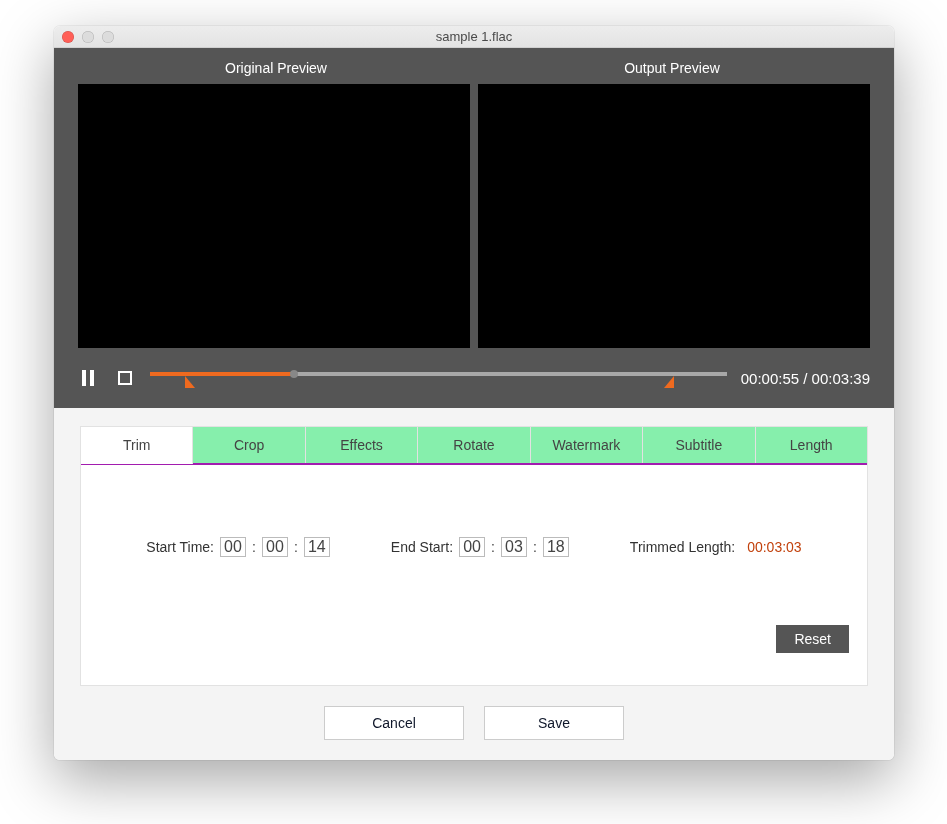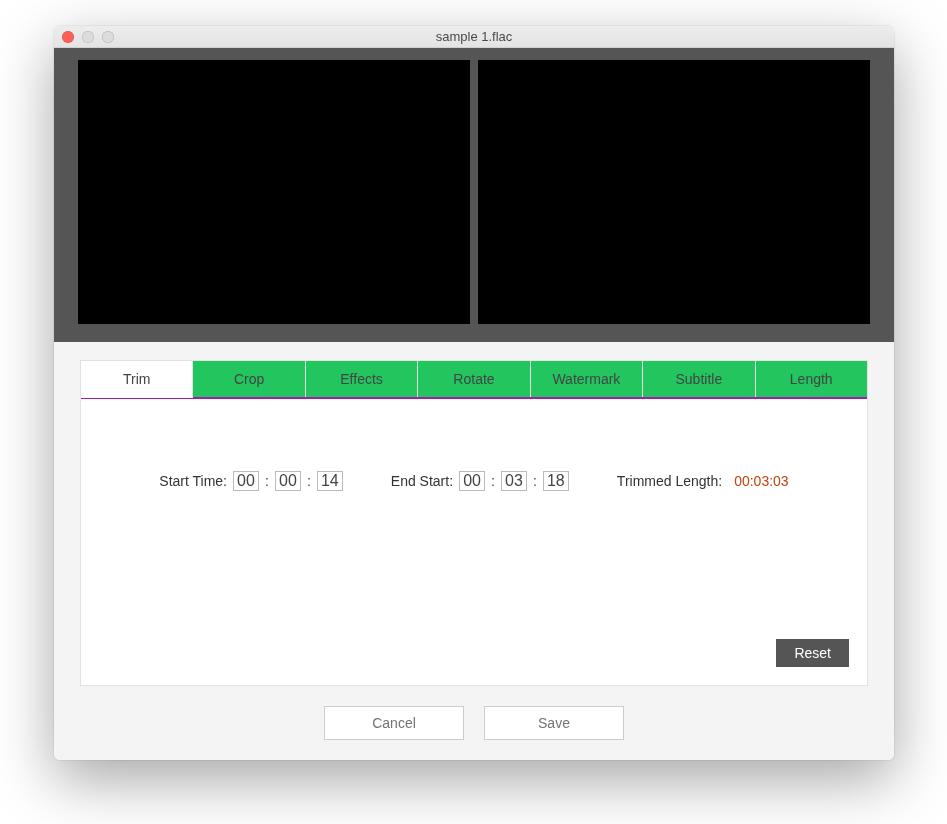--- a/index.html
+++ b/index.html
@@ -170,21 +170,21 @@
   .tabs{
     display:flex;
     border-bottom:2px solid #a21caf;
   }
   .tab{
     flex:1;
     text-align:center;
     font-size:14px;
     color:#444;
     padding:10px 0;
-    background:#22c55e;
+    background:#86efac;
     border-right:1px solid #e2e2e2;
     cursor:pointer;
   }
   .tab:last-child{border-right:none;}
   .tab.active{
     background:#fff;
     border-bottom:1px solid #fff;
     margin-bottom:-1px;
   }
 
@@ -192,21 +192,21 @@
     flex:1;
     position:relative;
     padding:72px 28px 20px 28px;
     font-size:14px;
     color:#333;
   }
   .trim-row{
     display:flex;
     align-items:center;
     justify-content:center;
-    gap:48px;
+    gap:61px;
     flex-wrap:nowrap;
   }
   .field-group{
     display:flex;
     align-items:center;
     gap:6px;
   }
   .time-input{
     width:26px;
     height:20px;
@@ -216,65 +216,92 @@
     color:#444;
   }
   .colon{color:#444;}
   .readout{
     color:#c2410c;
   }
 
   .reset-btn{
     position:absolute;
     right:18px;
-    bottom:18px;
+    bottom:32px;
     background:#555;
     color:#fff;
     border:none;
     padding:6px 18px;
     font-size:14px;
     cursor:pointer;
   }
 
   .footer-btns{
     display:flex;
     justify-content:center;
     gap:20px;
     margin-top:20px;
   }
   .big-btn{
     width:140px;
     padding:8px 0;
     background:#fff;
     border:1px solid #ccc;
     font-size:14px;
-    color:#737373;
+    color:#0f172a;
     cursor:pointer;
   }
 </style>
 </head>
 <body>
 
 <div class="window">
 
   <div class="titlebar">
     <div class="traffic">
       <div class="tl-dot tl-close"></div>
       <div class="tl-dot tl-min"></div>
       <div class="tl-dot tl-max"></div>
     </div>
     <div class="titlebar-title">sample 1.flac</div>
   </div>
 
   <div class="upper">
+    <div class="preview-labels">
+      <div>Original Preview</div>
+      <div>Output  Preview</div>
+    </div>
     <div class="preview-row">
       <div class="preview"></div>
       <div class="preview"></div>
     </div>
 
+    <div class="controls-row">
+      <div class="ctrl-btn">
+        <div class="pause-icon">
+            <span></span>
+            <span></span>
+          </div>
+      </div>
+      <div class="ctrl-btn">
+        <div class="stop-icon"></div>
+      </div>
+
+      <div class="slider-wrap">
+        <div class="track"></div>
+        <div class="track-fill" style="width: 25%;"></div>
+        <div class="playhead" style="left: 25%;"></div>
+        <div class="marker start-marker" style="left: 6.5%;"></div>
+        <div class="marker end-marker" style="left: 90.5%;"></div>
+      </div>
+
+      <div class="time-display">
+        <span>00:00:55</span><span> / </span><span>00:03:39</span>
+      </div>
+    </div>
   </div>
 
   <div class="lower">
     <div class="panel">
       <div class="tabs">
         <div class="tab active">Trim</div>
         <div class="tab">Crop</div>
         <div class="tab">Effects</div>
         <div class="tab">Rotate</div>
         <div class="tab">Watermark</div>

